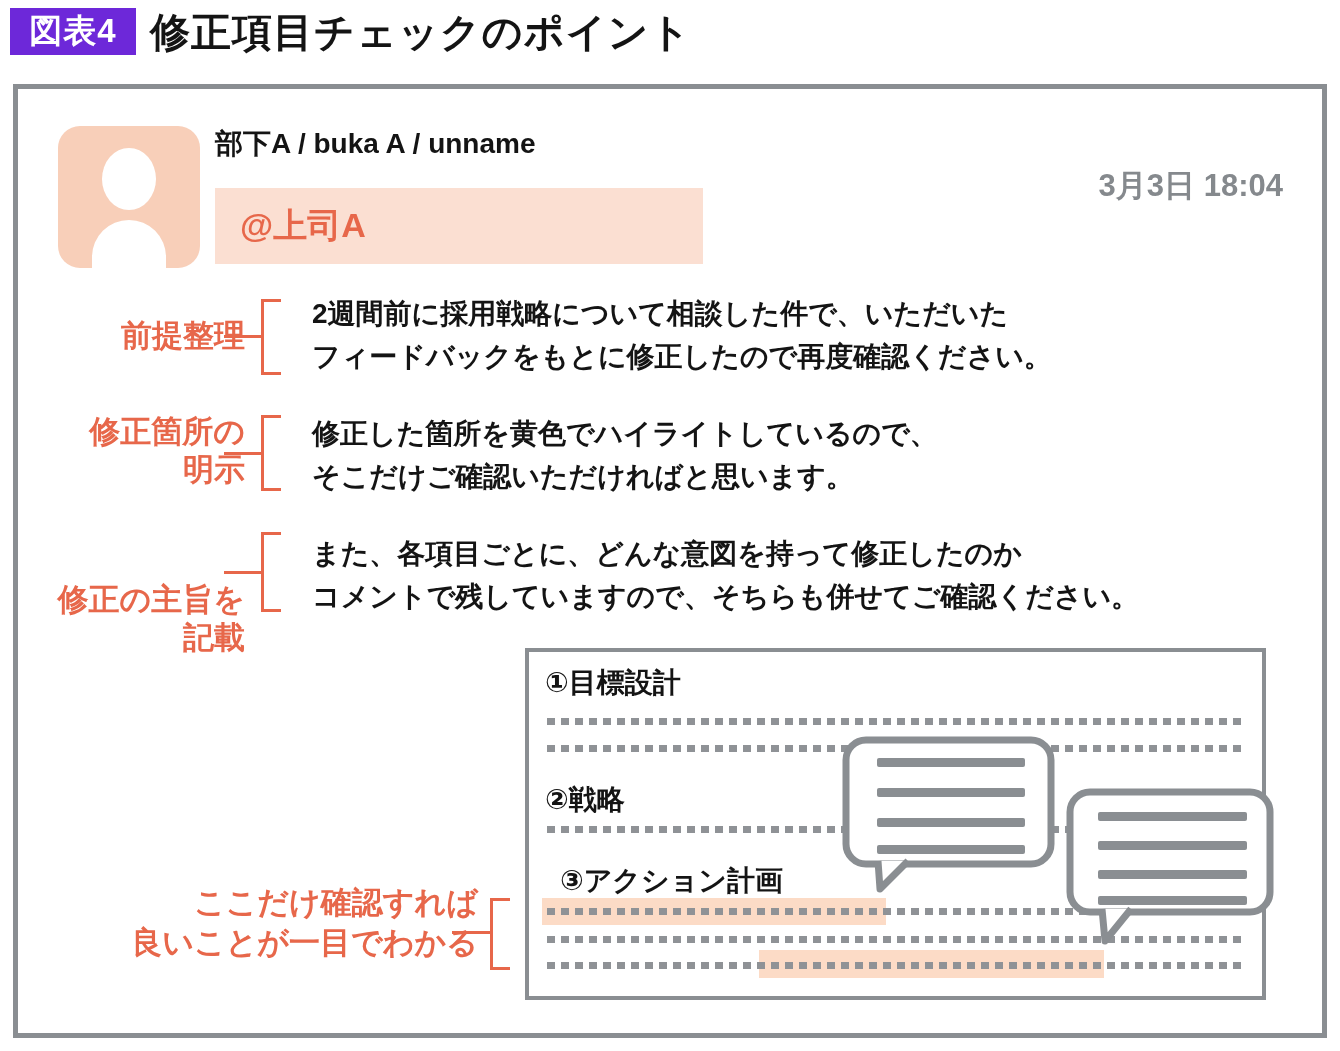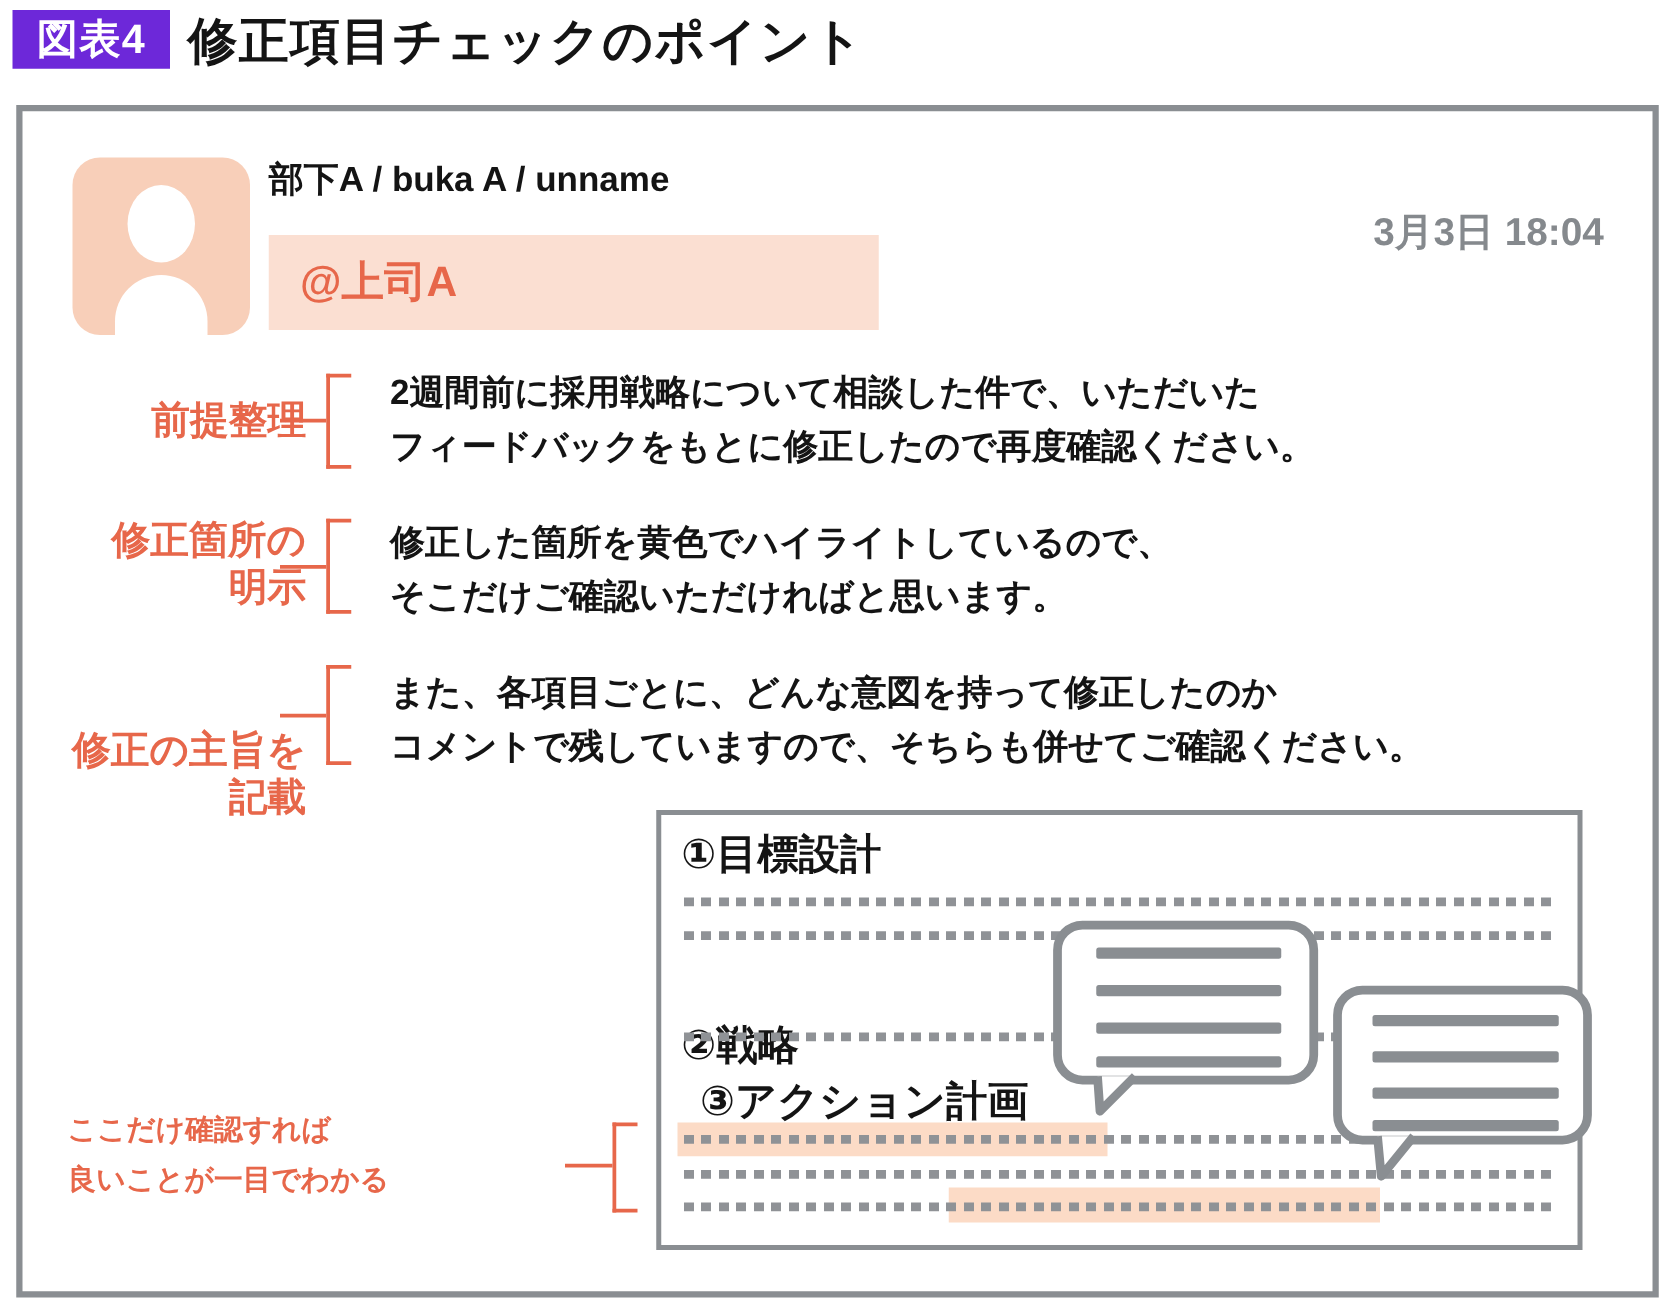--- a/index.html
+++ b/index.html
@@ -67,38 +67,38 @@
   .s2 .sec-body{top:323px;}
   .s3 .sec-label{top:444px;margin-top:48px;}
   .s3 .bracket{left:243px;top:443px;height:80px;}
   .s3 .tail-line{left:206px;top:482px;width:37px;}
   .s3 .sec-body{top:443px;}
   
   .doc{
     position:absolute;left:507px;top:559px;width:741px;height:352px;
     border:4px solid var(--border-gray);background:#fff;
   }
-  .doc-h{position:absolute;left:16px;font-size:33px;line-height:36px;z-index:2;}
+  .doc-h{position:absolute;left:16px;font-size:28px;line-height:36px;z-index:2;}
   .doc-h.h1{top:13px;}
-  .doc-h.h2{top:130px;margin-top:36px;}
+  .doc-h.h2{top:130px;}
   .doc-h.h3{top:211px;margin-left:15px;}
   .dotline{
     position:absolute;left:18px;width:696px;height:7px;z-index:2;
     background-image:repeating-linear-gradient(to right,var(--dot) 0 8px,transparent 8px 14px);
   }
   .dl1{top:66px;} .dl2{top:93px;} .dl3{top:174px;}
   .dl4{top:256px;} .dl5{top:284px;} .dl6{top:310px;}
   .hl-band{position:absolute;background:var(--band);z-index:1;}
   .band1{left:13px;top:246px;width:344px;height:27px;}
   .band2{left:230px;top:298px;width:345px;height:28px;}
   .bubbles{position:absolute;left:290px;top:60px;width:470px;height:245px;
     overflow:visible;z-index:3;color:var(--border-gray);}
   
-  .callout-label{position:absolute;left:36px;top:794px;width:405px;
-    color:var(--accent);font-size:23px;line-height:40px;}
+  .callout-label{position:absolute;left:55px;top:794px;width:405px;text-align:right;
+    color:var(--accent);font-size:31px;line-height:40px;}
   .callout .bracket{left:472px;top:809px;height:72px;}
   .callout .tail-line{left:434px;top:842px;width:38px;}
 </style>
 </head>
 <body>
 
 <div class="fig-tag">図表4</div>
 <div class="fig-title">修正項目チェックのポイント</div>
 
 <div class="card">

